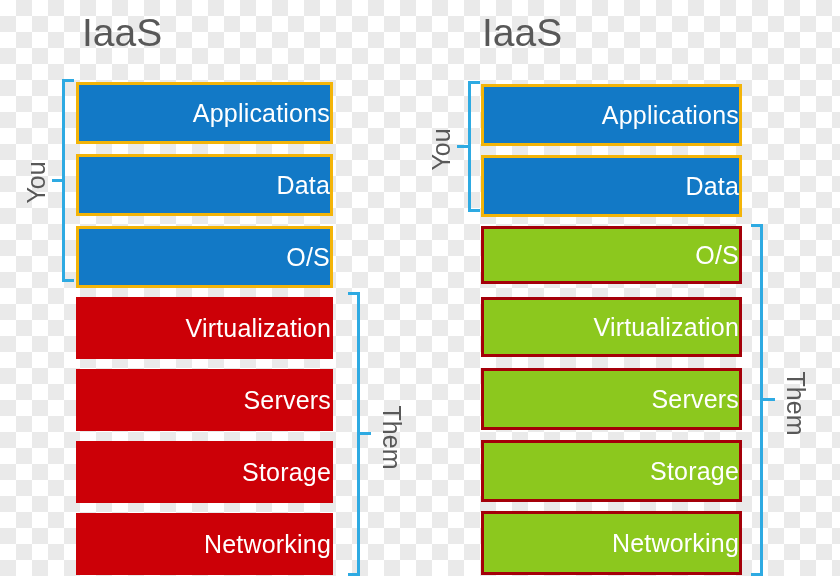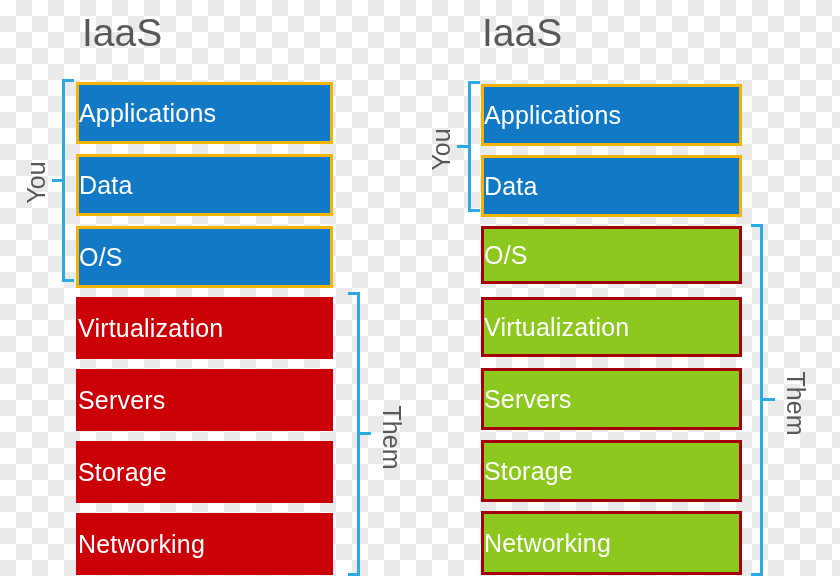--- a/index.html
+++ b/index.html
@@ -35,21 +35,21 @@
     line-height: 1;
     white-space: nowrap;
     user-select: none;
   }
 
   .layer {
     position: absolute;
     box-sizing: border-box;
     display: flex;
     align-items: center;
-    justify-content: flex-start;
+    justify-content: flex-end;
     color: #ffffff;
     font-size: 25px;
     font-weight: 400;
     line-height: 1;
     white-space: nowrap;
     letter-spacing: 0.2px;
   }
 
   .layer.blue {
     background: #1279c6;

